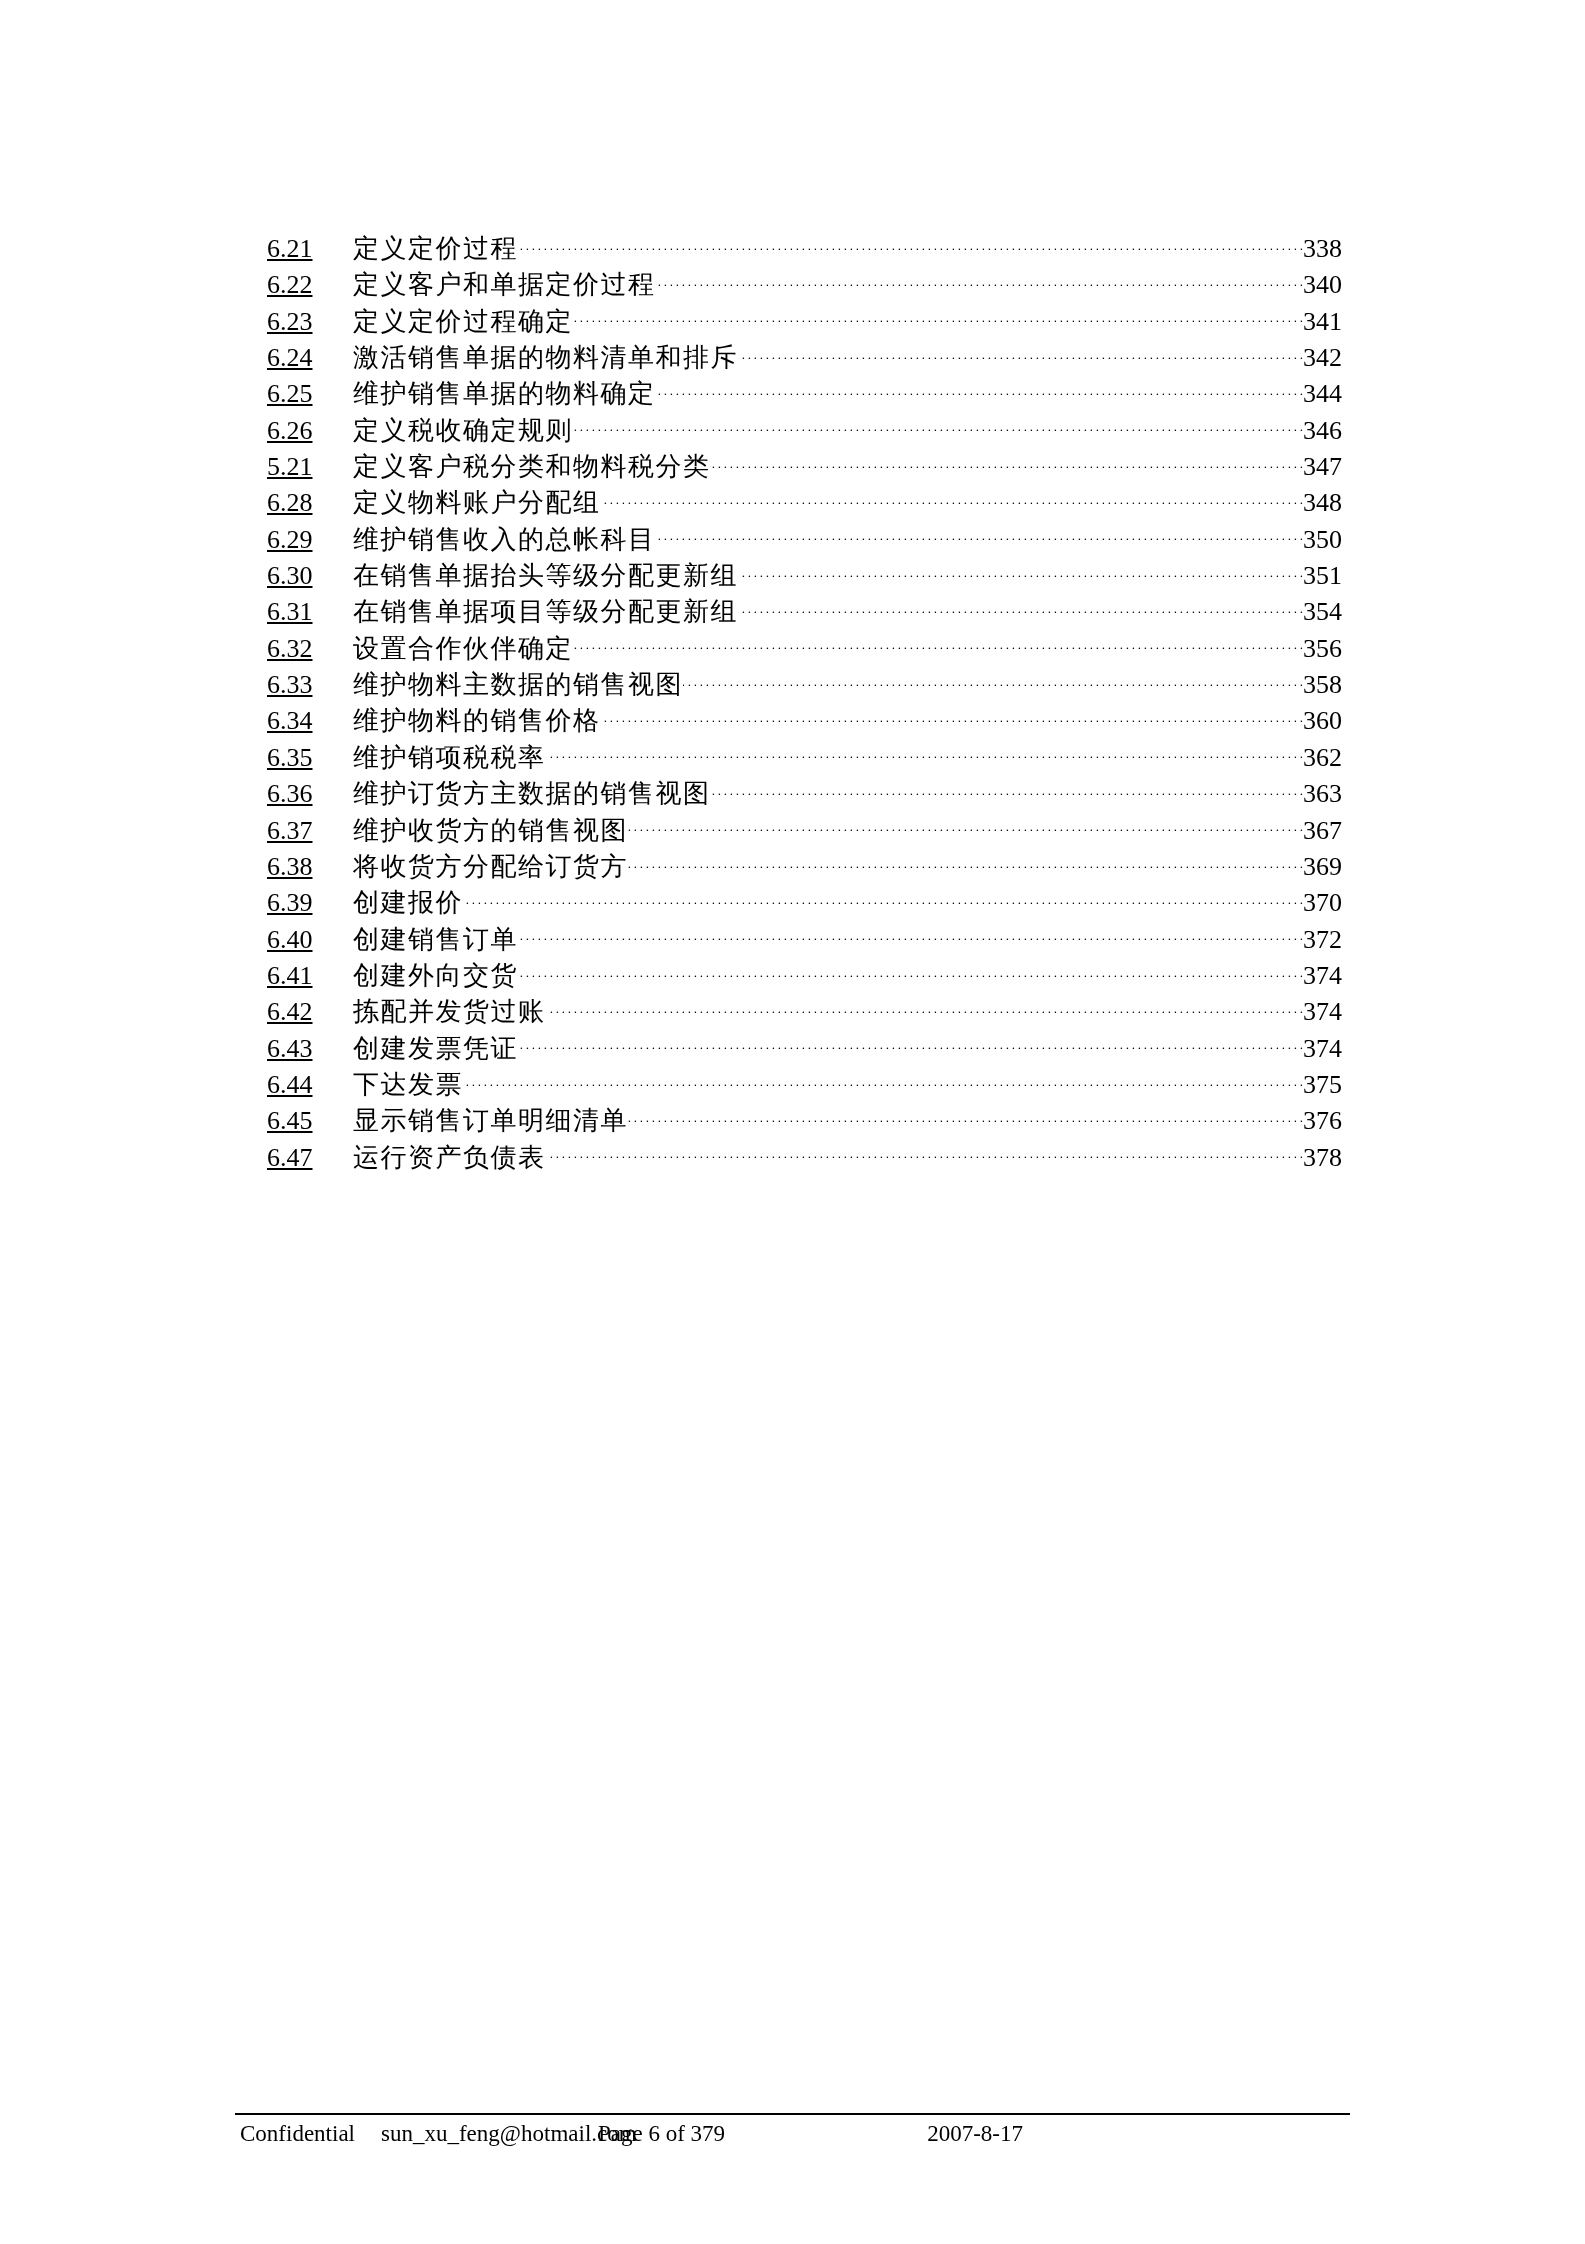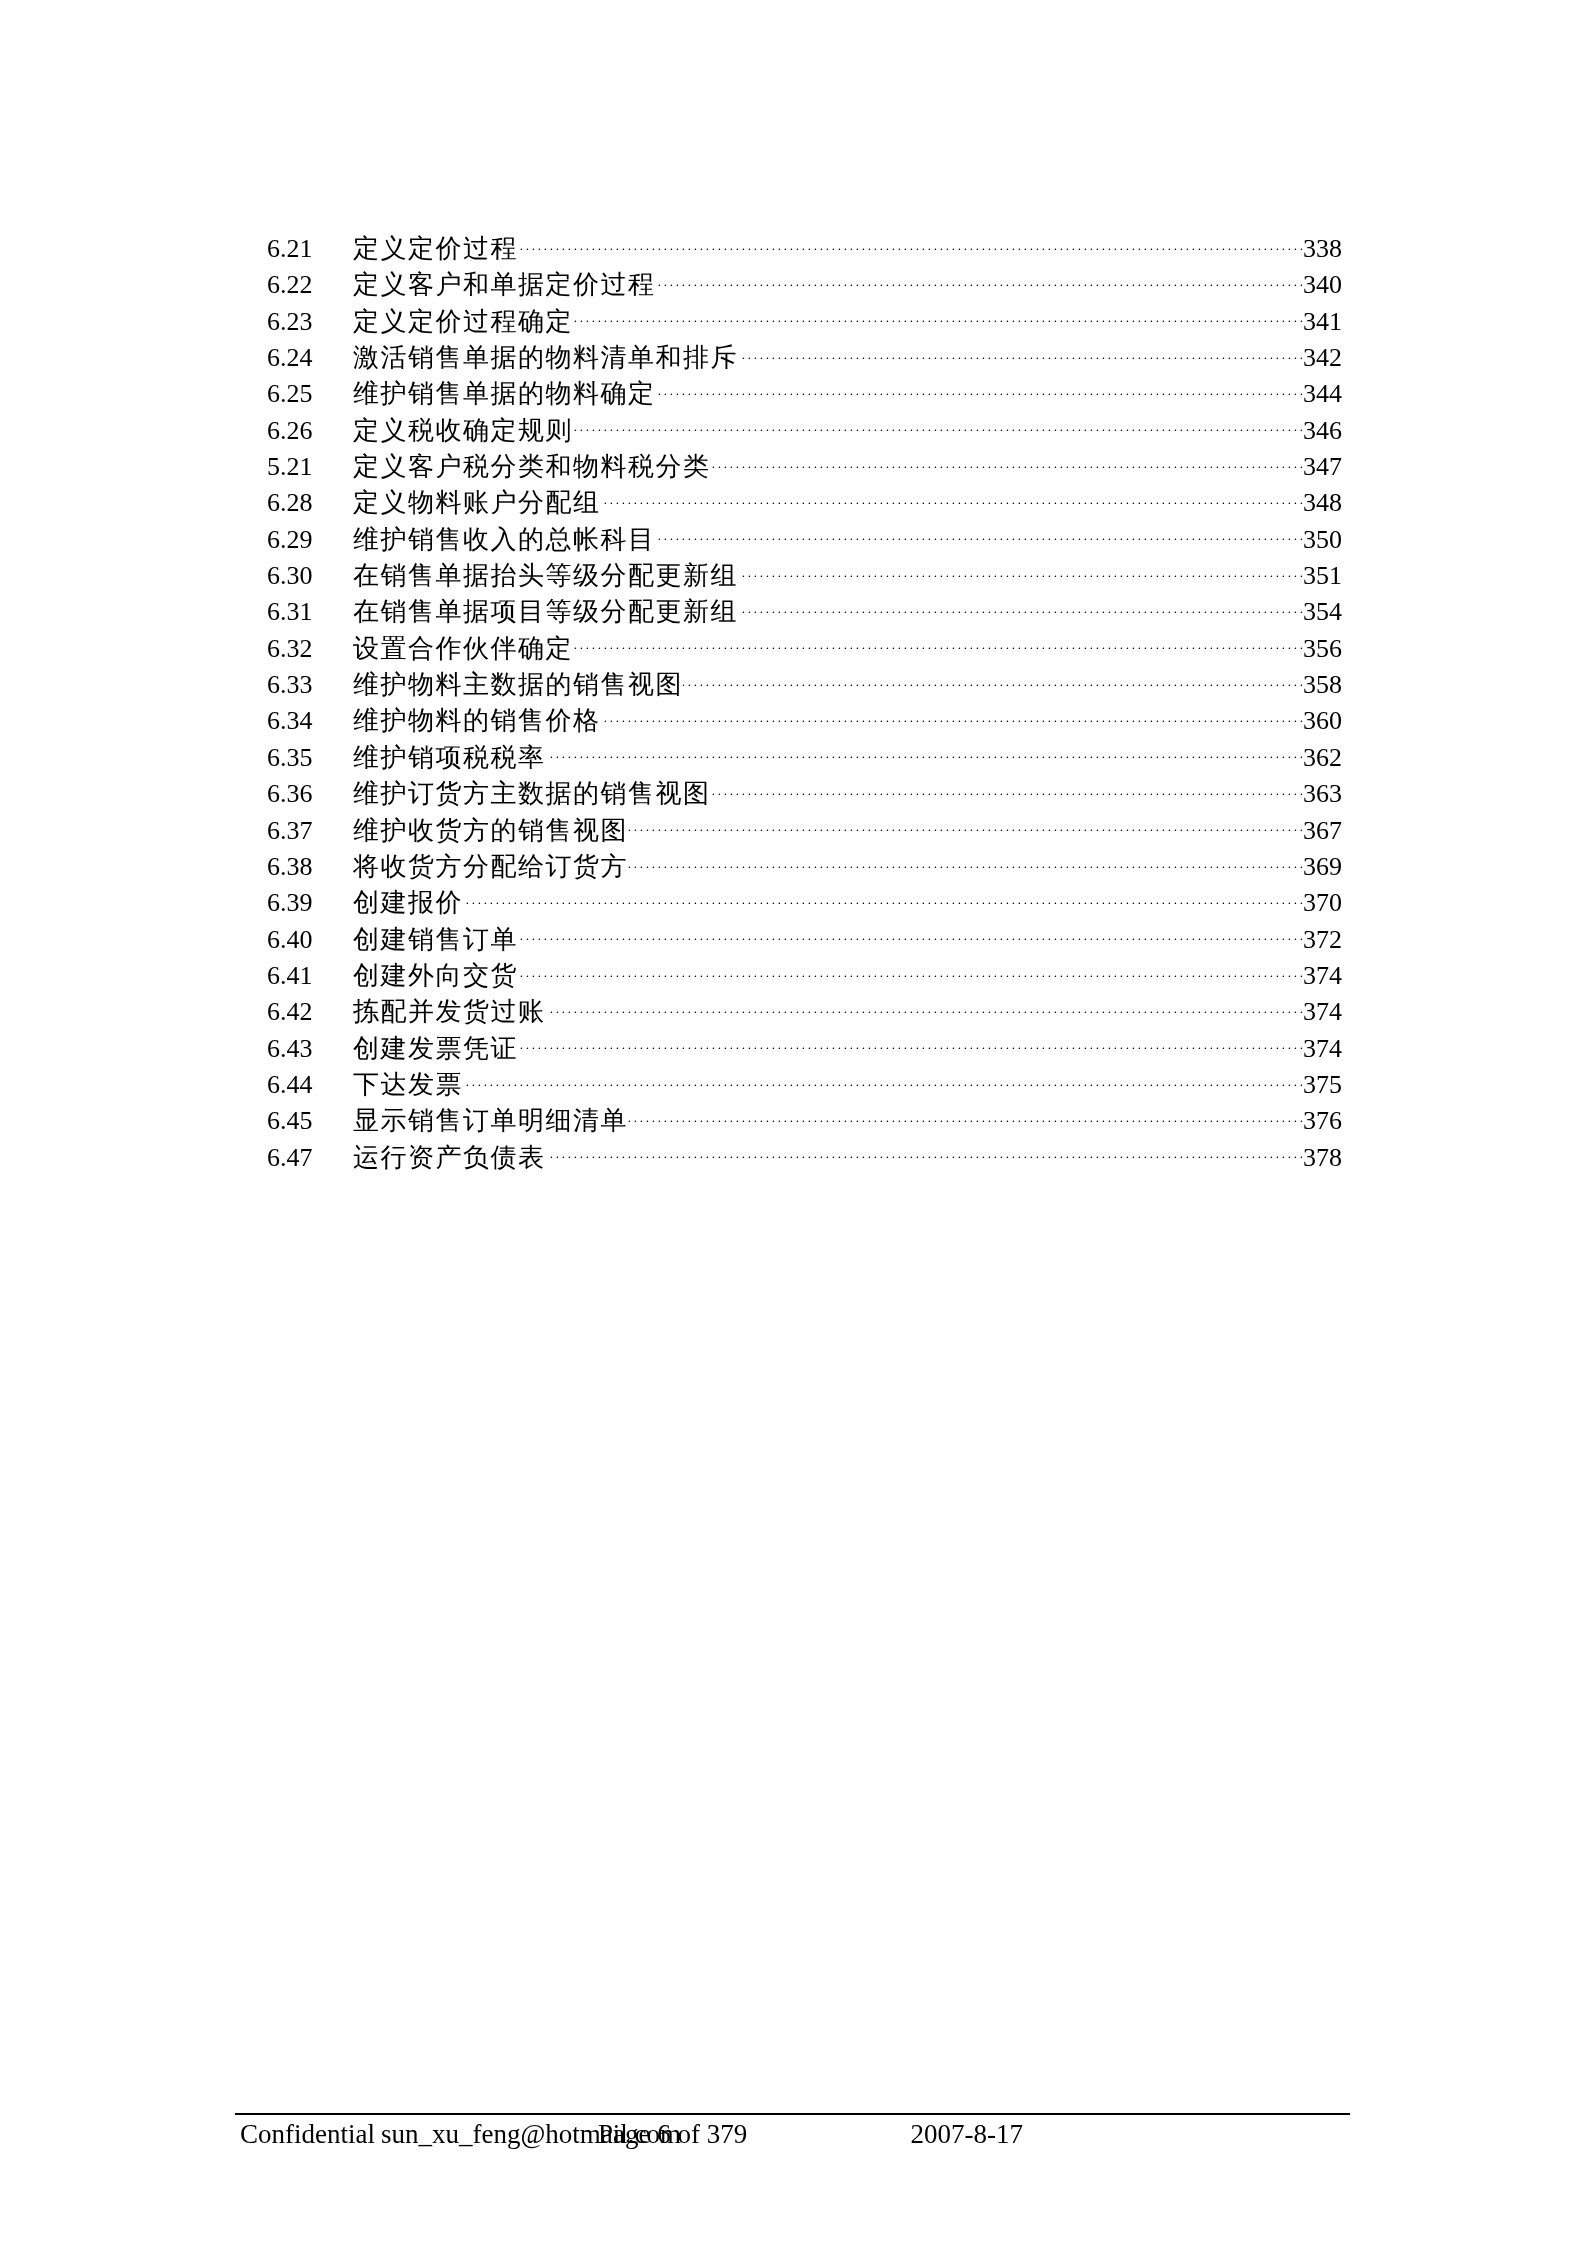--- a/index.html
+++ b/index.html
@@ -1,28 +1,28 @@
 <!DOCTYPE html>
 <html><head>
 <meta charset="utf-8">
 <style>
   html, body { margin: 0; padding: 0; background: #ffffff; }
   body { width: 1585px; height: 2244px; position: relative; overflow: hidden;
          font-family: "Liberation Serif", "DejaVu Serif", serif; color: #000; }
   .toc { position: absolute; left: 267px; top: 191px; width: 1075px; }
   .toc-row { position: relative; height: 36.35px; line-height: 36.35px; font-size: 26px;
              white-space: nowrap; display: flex; align-items: baseline; }
-  .toc-num { width: 86px; flex: 0 0 86px; }
+  .toc-num { width: 86px; flex: 0 0 86px; text-decoration: underline; }
   .toc-title { flex: 0 0 auto; letter-spacing: 1.5px; }
   .toc-leader { flex: 1 1 auto; overflow: hidden; position: relative; height: 36.35px; }
   .toc-leader::before { content: ". . . . . . . . . . . . . . . . . . . . . . . . . . . . . . . . . . . . . . . . . . . . . . . . . . . . . . . . . . . . . . . . . . . . . . . . . . . . . . . . . . . . . . . . . . . . . . . . . . . . . . . . . . . . . . . . . . . . . . . . . . . . . . . . . . . . . . . . . . . . . . . . . . . . . . . . . . . . . . . . . . . . . . . . . . . . . . . . . . . . . . . . . . . . . . . . . . . . . . . . . . . . . . . . . . . . . . . . . . . . . . . . . . . . . . . . . . . . . . . . . . . . . . . . . . . . . . . . . . . . . . . . . . . . . . . . . . . . . . . . . . . . . . . . . . . . . . . . . . . . . . . . . . . . . . . . . . . . . . . . .";
       position: absolute; right: 0; top: 0; font-size: 13px; letter-spacing: 0px; word-spacing: -0.5px; line-height: 36.35px; top: 7px; }
   .toc-page { flex: 0 0 auto; text-align: right; margin-top: 40px; }
   .footer-rule { position: absolute; left: 235px; top: 2113px; width: 1115px; height: 2px; background: #000; }
-  .footer { position: absolute; top: 2120px; left: 0; width: 1265px; font-size: 27px; height: 28px; line-height: 28px; }
+  .footer { position: absolute; top: 2120px; left: 0; width: 1265px; font-size: 23px; height: 28px; line-height: 28px; }
   .footer span { position: absolute; white-space: nowrap; }
   .f-conf { left: 240px; }
   .f-email { left: 381px; }
   .f-page { left: 598px; }
   .f-date { right: 242px; }
 </style>
 </head>
 <body>
 
 <div class="toc">

